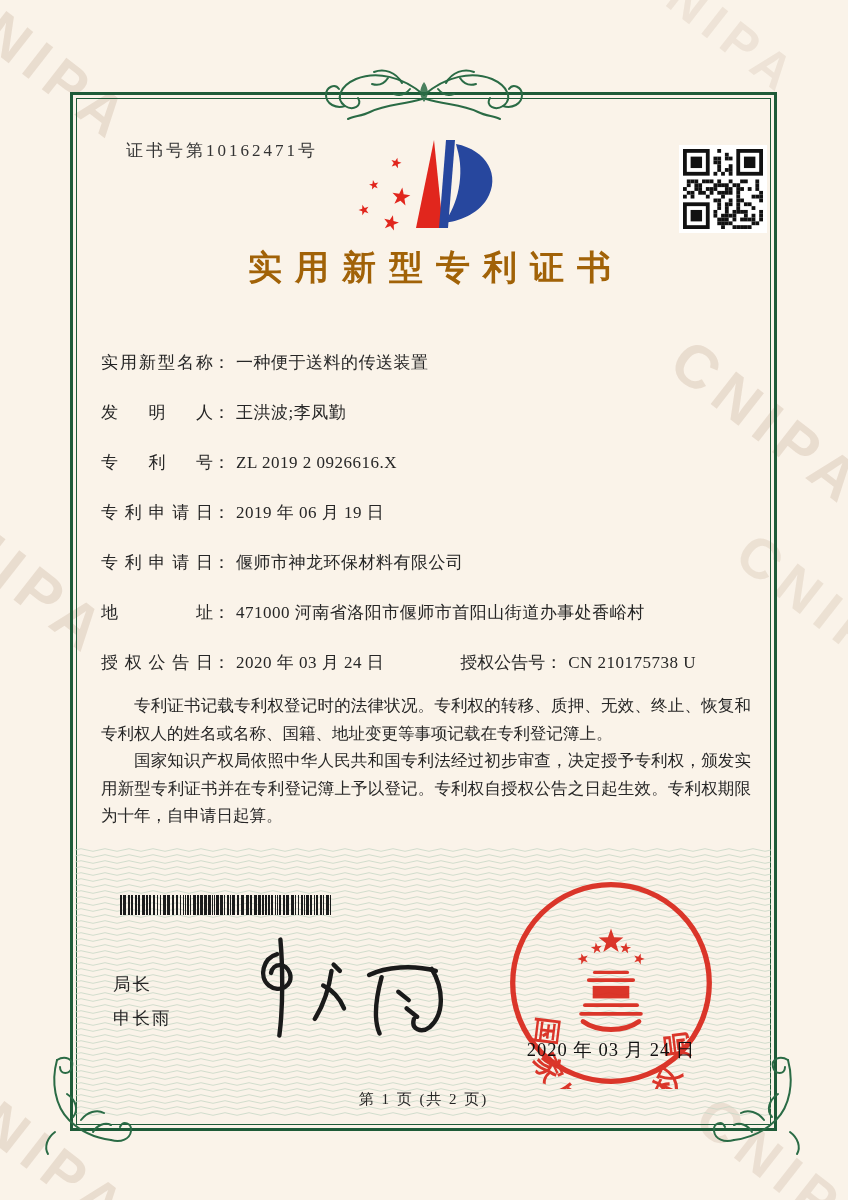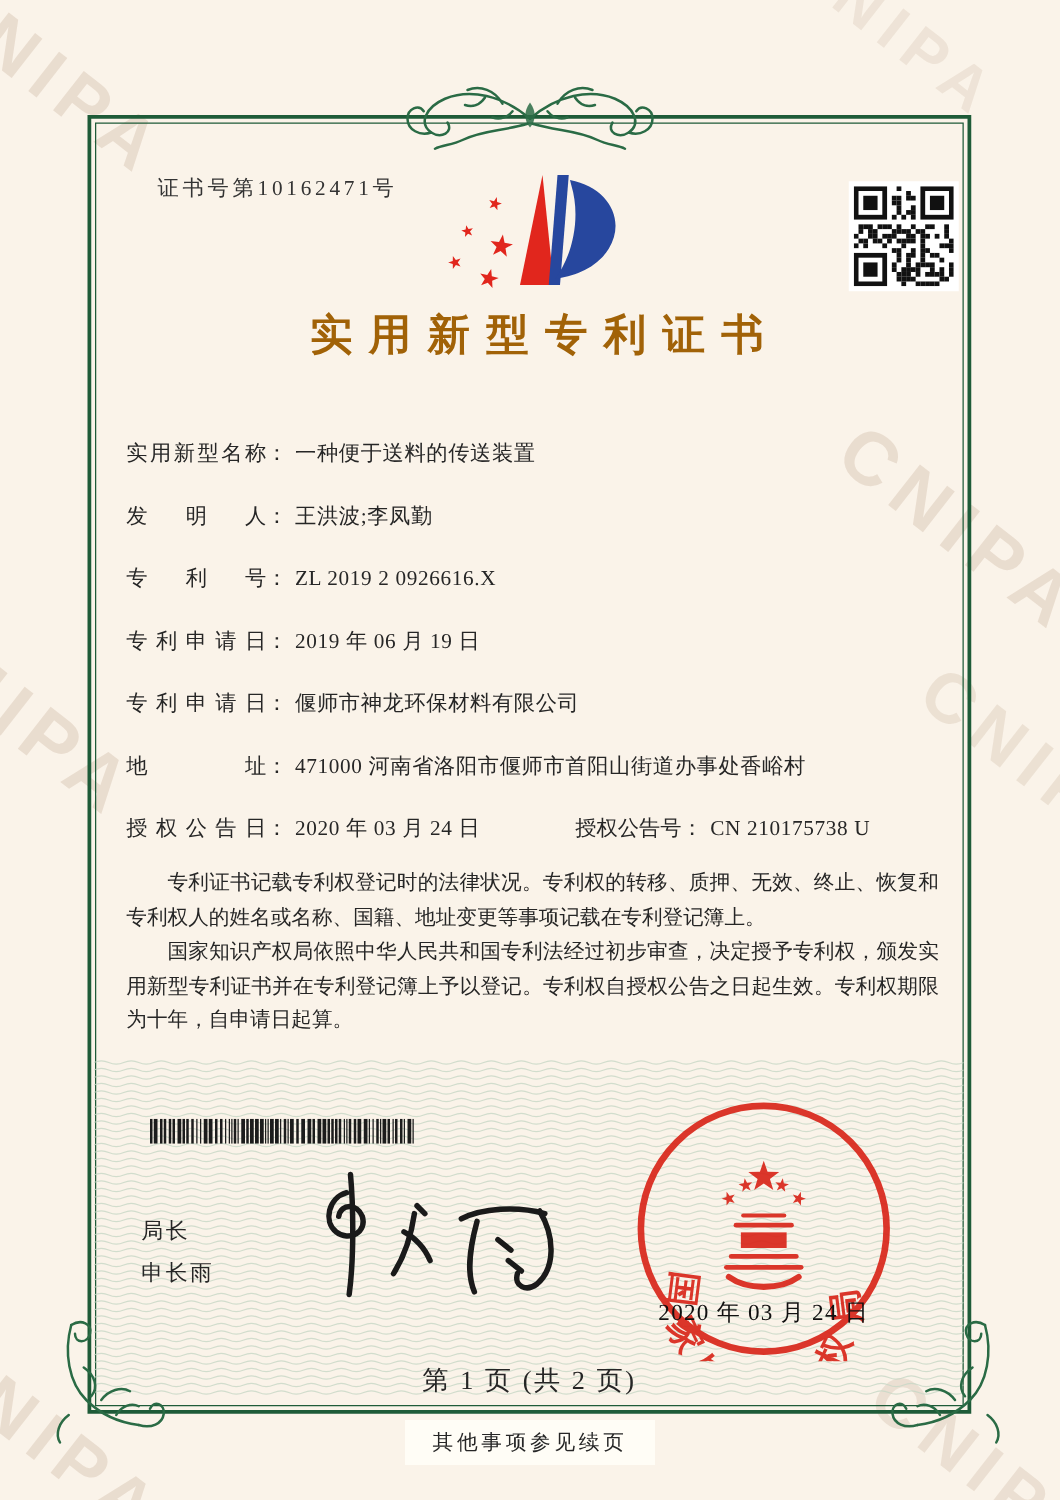--- a/index.html
+++ b/index.html
@@ -45,21 +45,21 @@
              text-align:justify;z-index:3;}
   .body-text p{margin:0;text-indent:2em;}
   
   .barcode{position:absolute;left:47px;top:800px;width:216px;height:20px;z-index:3;}
   .sign-block{position:absolute;left:40px;top:872px;font-size:17.5px;line-height:34px;letter-spacing:2px;z-index:3;}
   .sig{position:absolute;left:150px;top:836px;width:240px;height:110px;z-index:3;}
   .seal{position:absolute;left:432px;top:782px;width:212px;height:212px;z-index:4;}
   .seal svg{position:absolute;inset:0;opacity:.92;}
   .seal-date{position:absolute;left:-10px;right:-10px;top:160px;text-align:center;font-size:18.5px;
              color:#101010;letter-spacing:1px;z-index:5;}
-  .pageinfo{position:absolute;left:0;right:0;top:995px;text-align:center;font-size:21px;letter-spacing:2px;z-index:3;}
+  .pageinfo{position:absolute;left:0;right:0;top:995px;text-align:center;font-size:15px;letter-spacing:2px;z-index:3;}
   .note{position:absolute;left:50%;top:1136px;transform:translateX(-50%);background:#fffdf6;
         padding:7px 22px;font-size:16.5px;letter-spacing:3px;z-index:4;white-space:nowrap;}
 </style>
 </head>
 <body>
 
 <div class="page">
 
   <div class="wm wm-a">CNIPA</div>
   <div class="wm wm-b">CNIPA</div>
@@ -460,15 +460,14 @@
       <path d="M70,42 C61,48 58,58 64,65"></path>
       <path d="M56,68 C50,60 40,57 33,61"></path>
       <path d="M82,80 C90,86 93,95 89,102"></path>
       <path d="M44,80 C40,73 32,70 26,73"></path>
     </g>
   </svg>
   <svg class="orn-bl" viewBox="0 0 95 105">
     <use href="#cornR" transform="translate(95,0) scale(-1,1)"></use>
   </svg>
 
-  <div class="note">其他事项参见续页</div>
 
 </div>
 
 </body></html>

